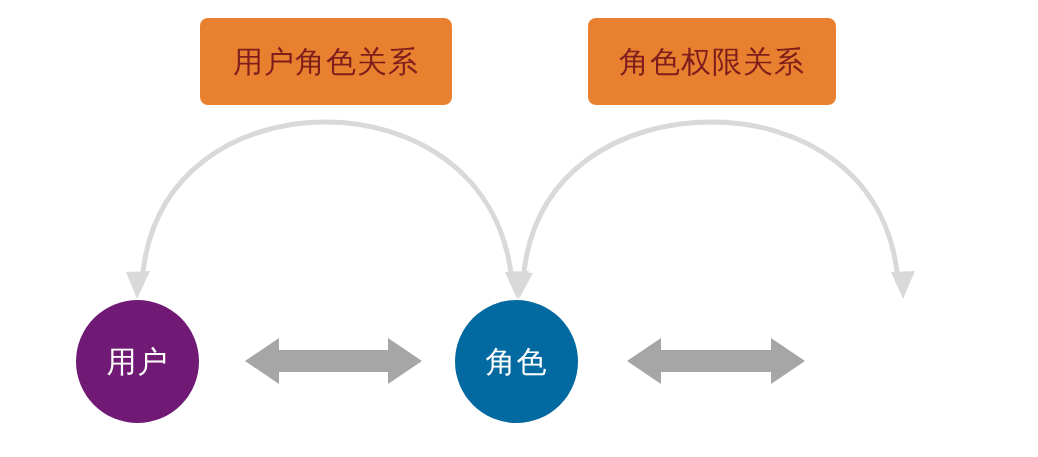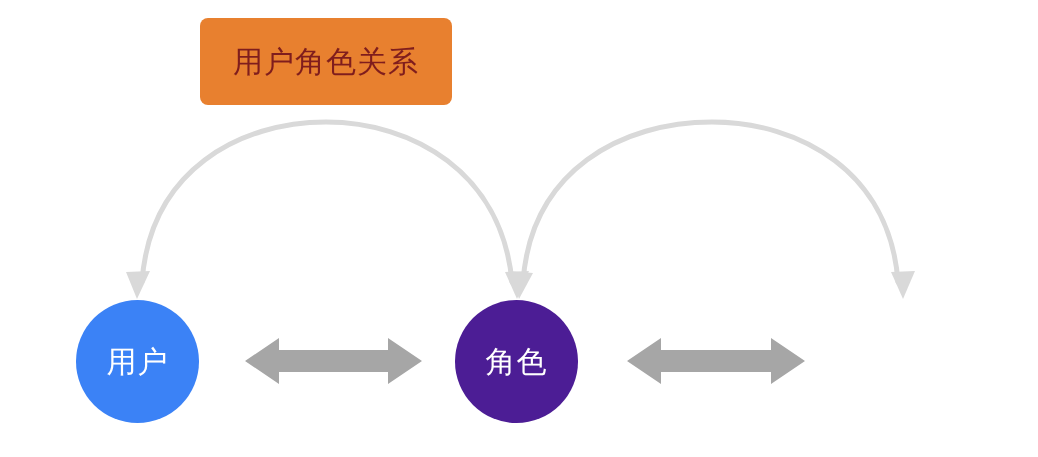--- a/index.html
+++ b/index.html
@@ -58,26 +58,26 @@
     color: #ffffff;
     font-size: 30px;
     letter-spacing: 1px;
     line-height: 1;
     white-space: nowrap;
     user-select: none;
   }
   #node-user {
     left: 76px;
     top: 300px;
-    background: #3b82f6;
+    background: #701a75;
   }
   #node-role {
     left: 455px;
     top: 300px;
-    background: #4c1d95;
+    background: #0369a1;
   }
   #node-permission {
     left: 840px;
     top: 300px;
     background: #5b9bd5;
   }
   
   #arrow-layer {
     position: absolute;
     left: 0;
@@ -128,20 +128,23 @@
 
     <g>
       <polygon class="bidir-arrow" points="627,361 661,338 661,350 771,350 771,338 805,361 771,384 771,372 661,372 661,384"></polygon>
     </g>
   </svg>
 
   <div class="label-box" id="box-user-role">
     <span>用户角色关系</span>
   </div>
 
+  <div class="label-box" id="box-role-perm">
+    <span>角色权限关系</span>
+  </div>
 
   <div class="node-circle" id="node-user">
     <span>用户</span>
   </div>
 
   <div class="node-circle" id="node-role">
     <span>角色</span>
   </div>
 
 

